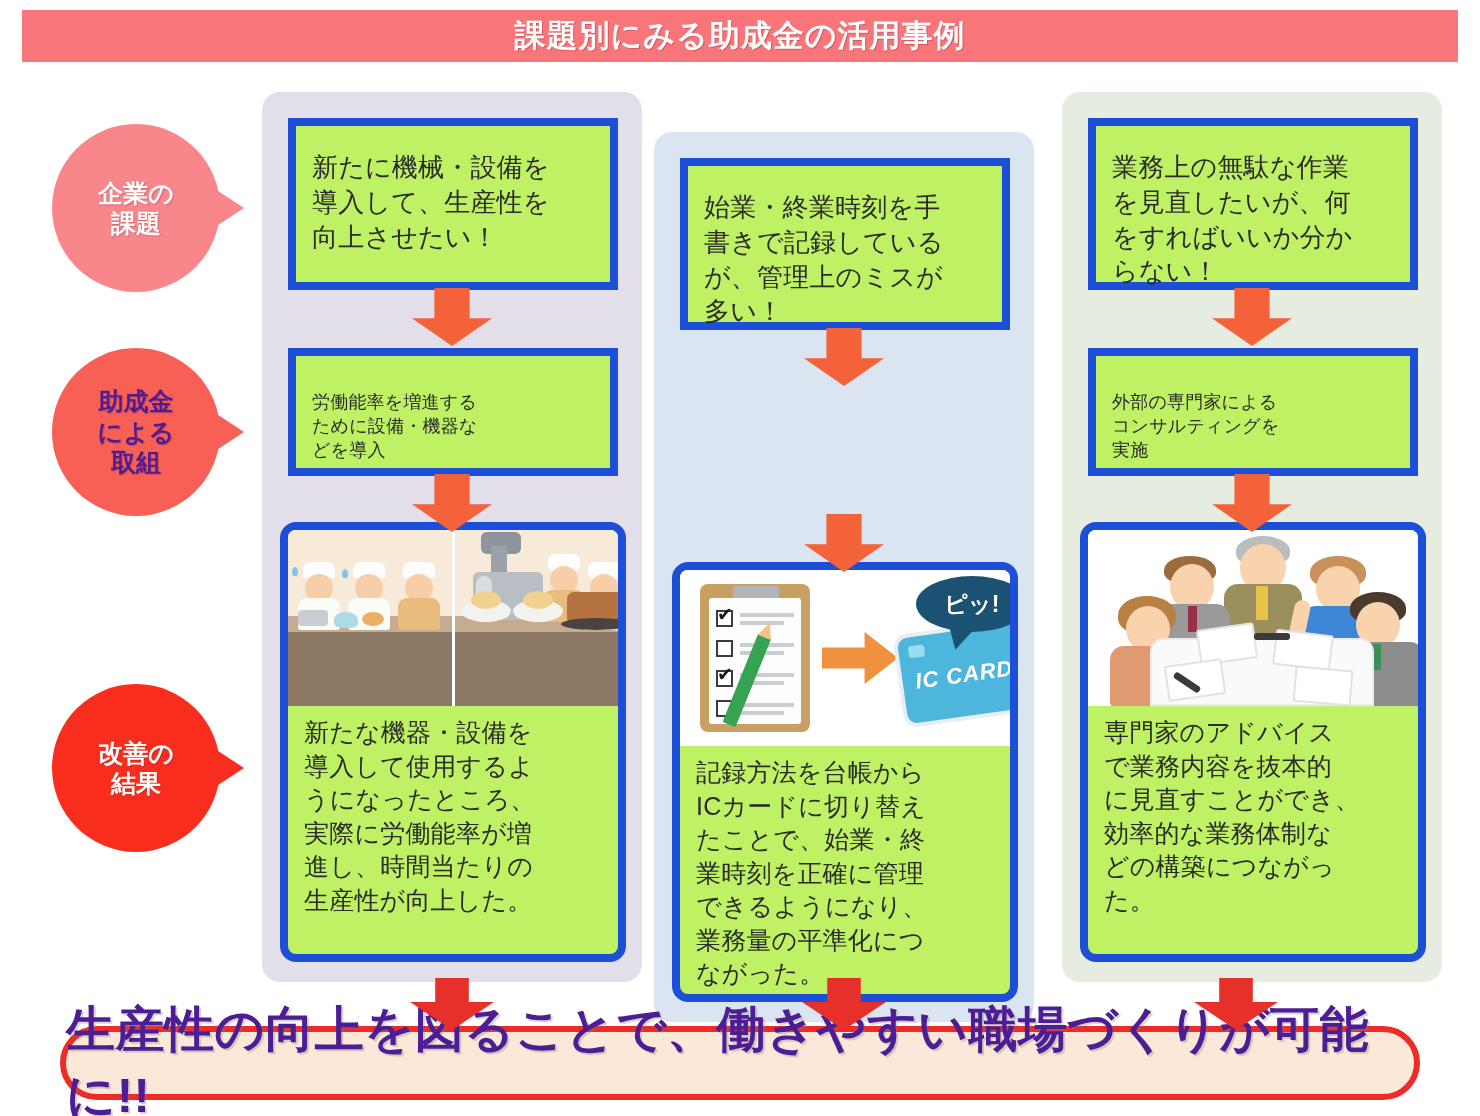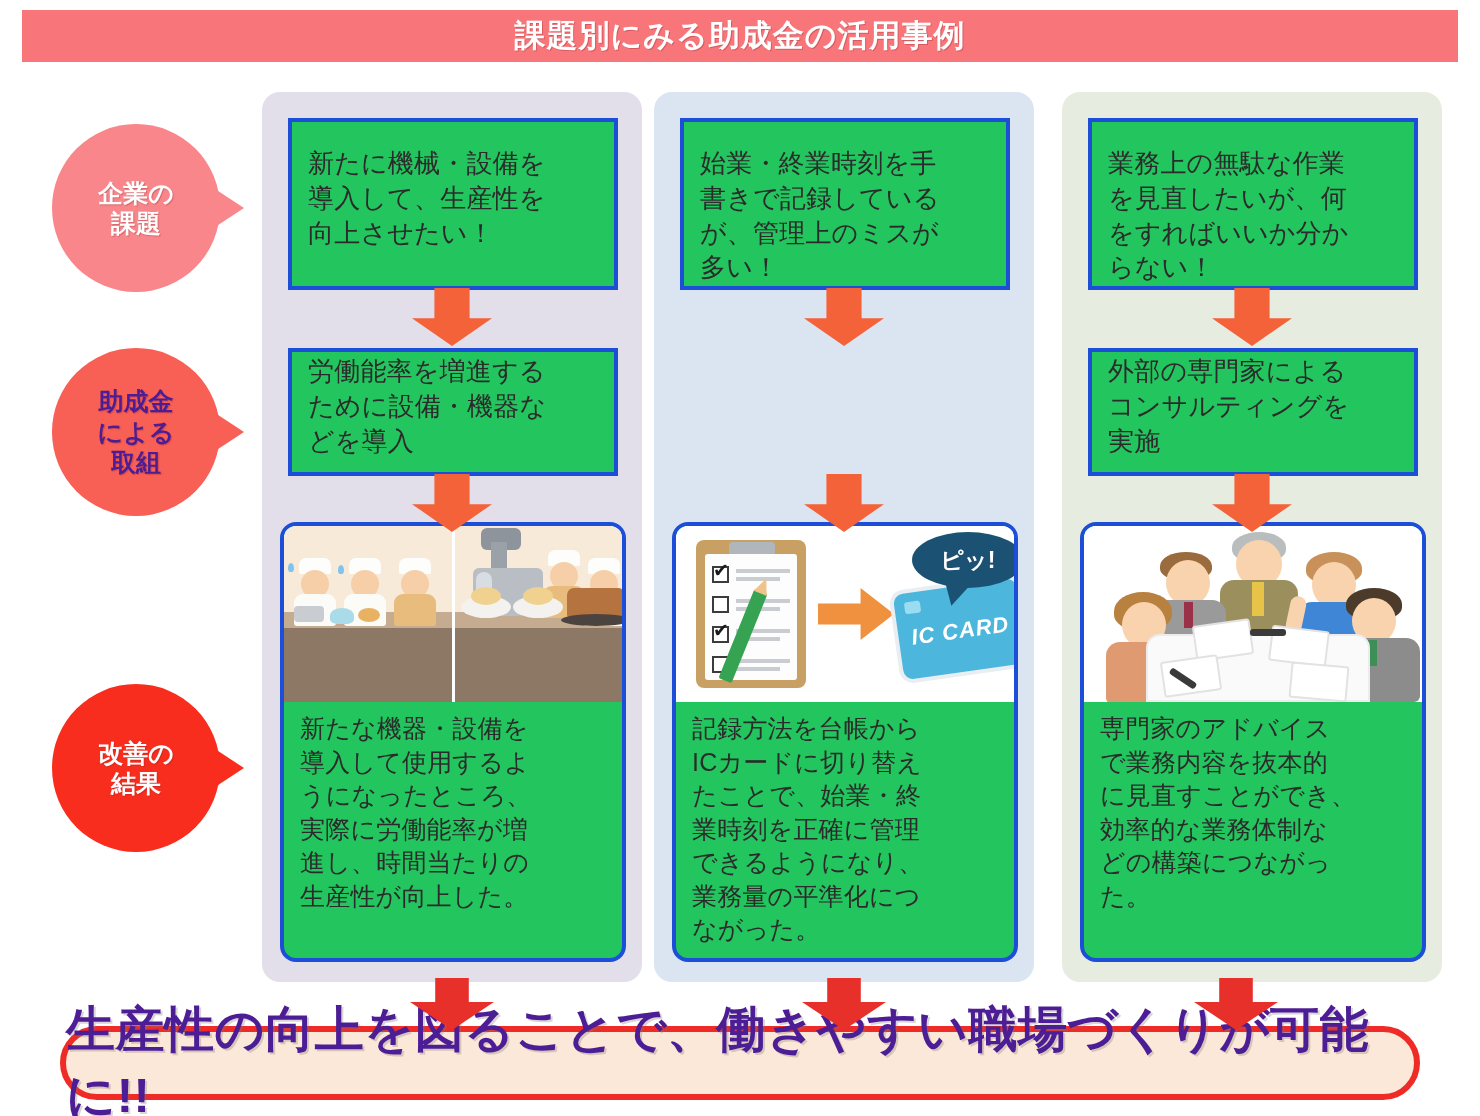--- a/index.html
+++ b/index.html
@@ -58,42 +58,42 @@
   }
   #bubble-result .ln{color:#fff;}
 
   
   .column{
     position:absolute;top:92px;width:380px;height:890px;
     border-radius:18px;
     box-sizing:border-box;
   }
   #column-1{left:262px;background:#e2dfeb;}
-  #column-2{left:654px;background:#dbe5f1;}
+  #column-2{left:654px;background:#dbe5f1;margin-top:40px;}
   #column-3{left:1046px;background:#e7ece0;margin-left:16px;}
 
   
   .card{
     position:absolute;box-sizing:border-box;
-    background:#22c55e;
-    border:4px solid #1d4ed8;
+    background:#bef264;
+    border:8px solid #1d4ed8;
     color:#2b2b2b;
     line-height:1.34;
     letter-spacing:.2px;
   }
   .card.sq{border-radius:0;}
   .card.rnd{border-radius:16px;}
   .card .body{display:block;white-space:pre-line;}
 
   
   .card.row1{top:26px;left:26px;width:330px;height:172px;
     padding:24px 10px 0 16px;font-size:26px;}
   
   .card.row2{top:256px;left:26px;width:330px;height:128px;
-    padding:2px 10px 0 16px;font-size:26px;}
+    padding:34px 10px 0 16px;font-size:18px;}
   
   .card.row3{top:430px;left:18px;width:346px;height:440px;
     padding:0;font-size:25px;overflow:hidden;}
   .card.row3 .body{padding:10px 10px 0 16px;}
 
   
   .arrow-down{
     position:absolute;z-index:4;
     width:80px;height:58px;
     background:#f4623a;

